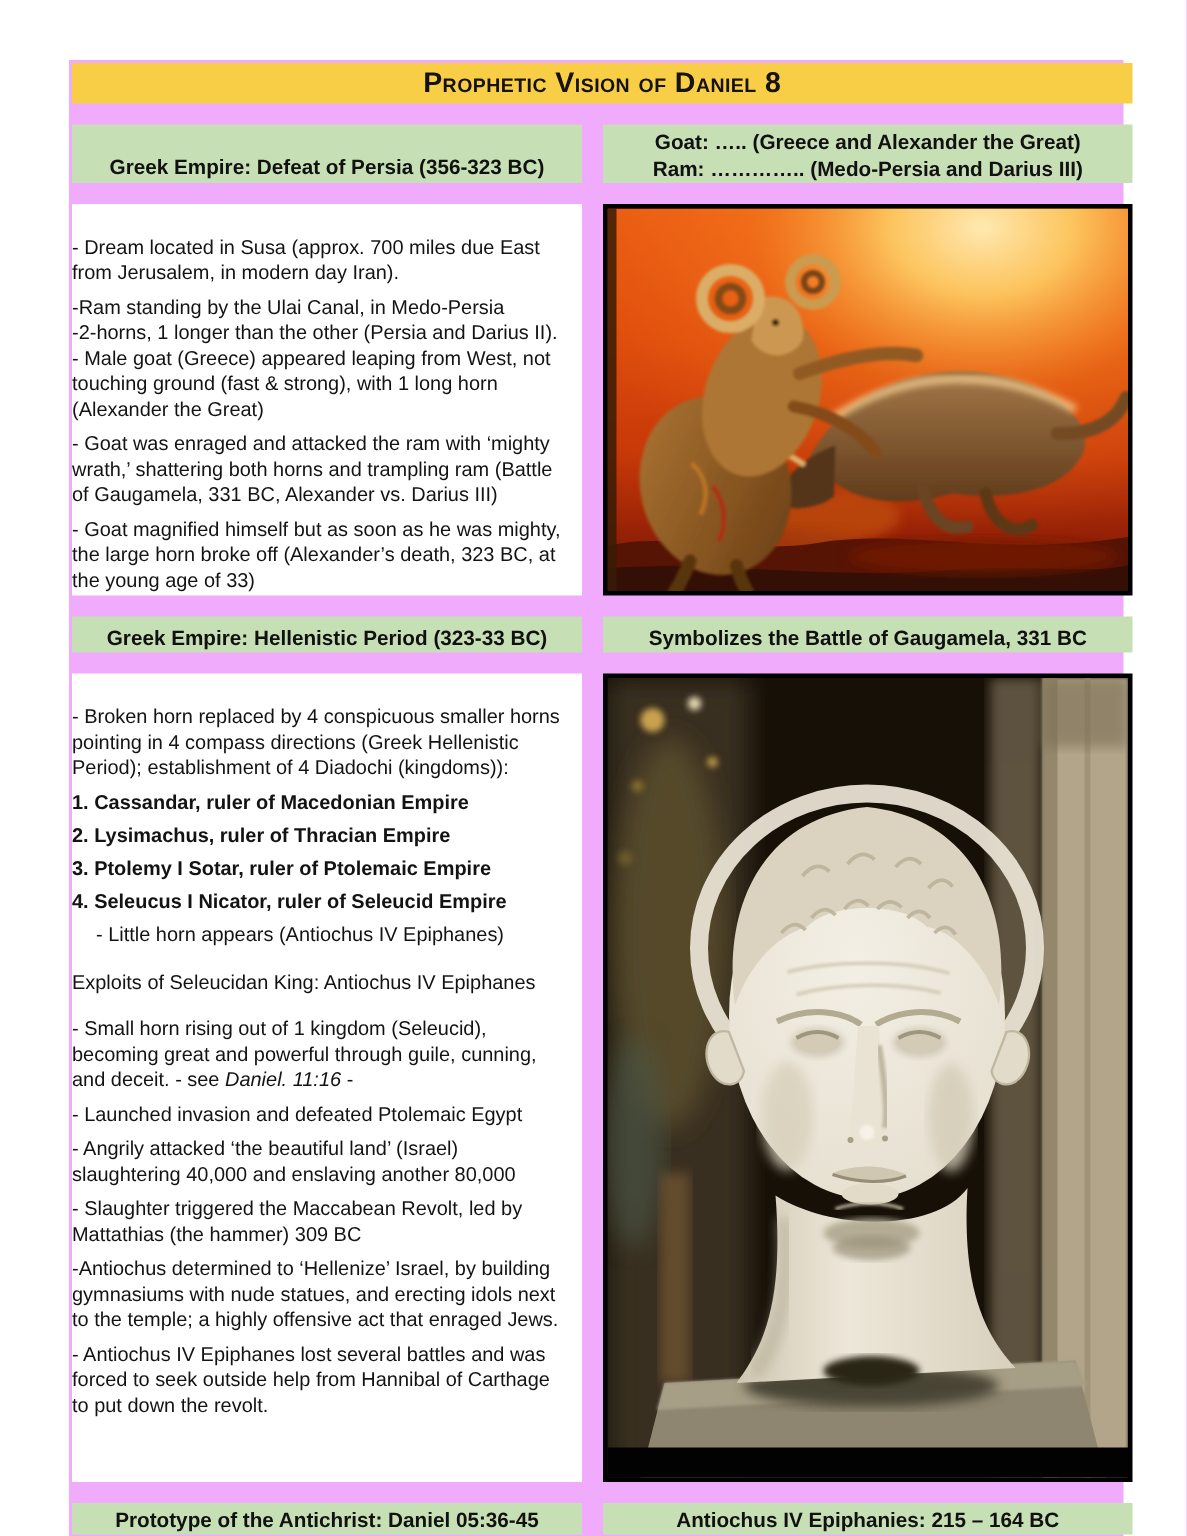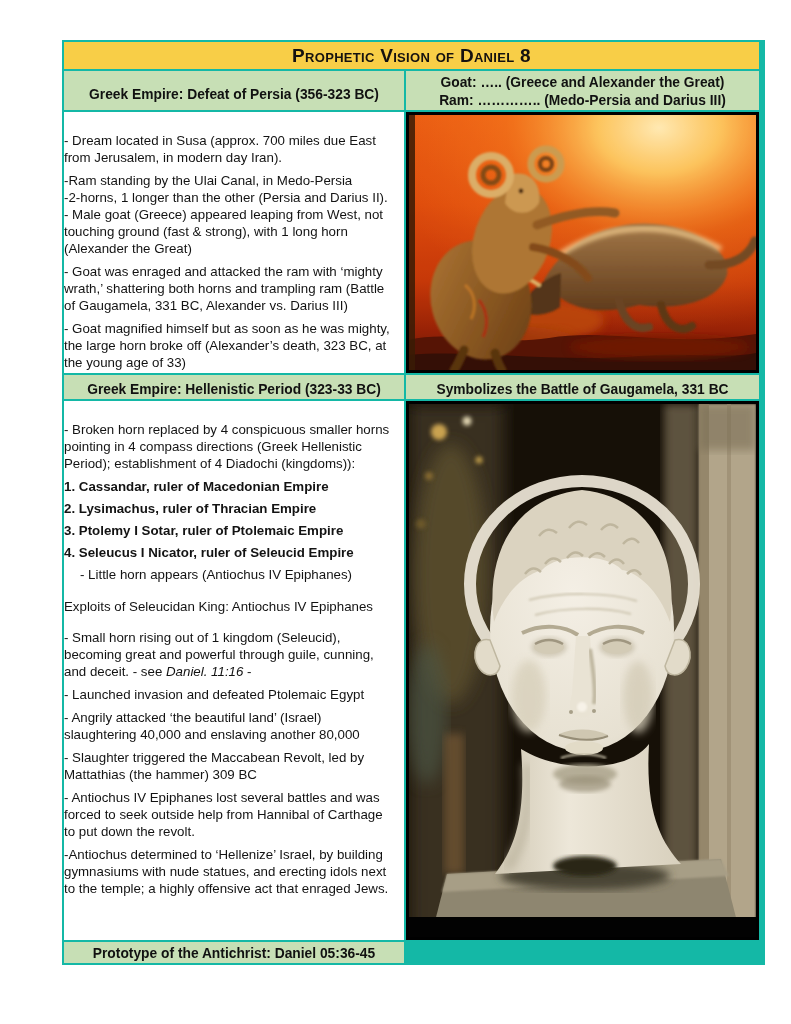--- a/index.html
+++ b/index.html
@@ -2,41 +2,41 @@
 <html><head>
 <meta charset="utf-8">
 <style>
   html,body{margin:0;padding:0;}
   body{
     width:791px;height:1024px;background:#ffffff;position:relative;
     font-family:"Liberation Sans",sans-serif;color:#131313;
     -webkit-font-smoothing:antialiased;
   }
   .doc-table{
-    position:absolute;left:62px;top:40px;width:699px;
+    position:absolute;left:46px;top:40px;width:699px;
     display:grid;
     grid-template-columns:340px 353px;
     grid-template-rows:27px 39px 261px 24px 539px 21px;
-    background:#14b8a6;gap:2px;padding:2px;box-sizing:border-box;
+    background:#f0abfc;gap:14px;padding:2px;box-sizing:border-box;
     width:703px;
   }
   .cell{background:#fff;overflow:hidden;}
   .banner{
     grid-column:1 / span 2;background:#F8CE47;
     display:flex;align-items:center;justify-content:center;
   }
   .banner-text{
     font-variant:small-caps;font-weight:bold;font-size:19px;letter-spacing:.3px;color:#151210;
   }
   .green{
     background:#C7DFB5;display:flex;flex-direction:column;
     align-items:center;justify-content:flex-end;text-align:center;
   }
   .green .hdr{font-weight:bold;font-size:13.8px;line-height:18px;color:#111;}
-  .green.top-align{justify-content:center;padding-top:9px;box-sizing:border-box;}
+  .green.top-align{justify-content:flex-start;padding-top:20px;box-sizing:border-box;}
   .textcell{
     padding:20px 8px 4px 0;box-sizing:border-box;font-size:13.3px;line-height:17px;
   }
   .textcell p{margin:0 0 6px 0;}
   .textcell p.tight{margin-bottom:0;}
   .textcell p.indent{padding-left:16px;}
   .textcell p.heading{font-weight:normal;margin-top:15px;margin-bottom:14px;}
   .textcell p.numbered{margin-bottom:5px;font-weight:bold;}
   .img-cell{background:#000;padding:3px;box-sizing:border-box;}
   .img-cell svg{display:block;}
@@ -151,22 +151,22 @@
     <p class="numbered">1. Cassandar, ruler of Macedonian Empire</p>
     <p class="numbered">2. Lysimachus, ruler of Thracian Empire</p>
     <p class="numbered">3. Ptolemy I Sotar, ruler of Ptolemaic Empire</p>
     <p class="numbered tight">4. Seleucus I Nicator, ruler of Seleucid Empire</p>
     <p class="indent">- Little horn appears (Antiochus IV Epiphanes)</p>
     <p class="heading">Exploits of Seleucidan King: Antiochus IV Epiphanes</p>
     <p><span> - Small horn rising out of 1 kingdom (Seleucid), becoming great and powerful through guile, cunning, and deceit.   - see </span><i>Daniel. 11:16</i><span> -</span></p>
     <p>- Launched invasion and defeated Ptolemaic Egypt</p>
     <p>- Angrily attacked ‘the beautiful land’ (Israel) slaughtering 40,000 and enslaving another 80,000</p>
     <p>- Slaughter triggered the Maccabean Revolt, led by Mattathias (the hammer) 309 BC</p>
+    <p>-Antiochus determined to ‘Hellenize’ Israel, by building gymnasiums with nude statues, and erecting idols next to the temple; a highly offensive act that enraged Jews.</p>
     <p>- Antiochus IV Epiphanes lost several battles and was forced to seek outside help from Hannibal of Carthage to put down the revolt.</p>
-    <p>-Antiochus determined to ‘Hellenize’ Israel, by building gymnasiums with nude statues, and erecting idols next to the temple; a highly offensive act that enraged Jews.</p>
 
   </div>
   <div class="cell img-cell">
     <svg width="347" height="533" viewBox="0 0 347 533">
       <defs>
         <radialGradient id="marble" cx="0.45" cy="0.35" r="0.9">
           <stop offset="0" stop-color="#F4EFE5"></stop>
             <stop offset="0.7" stop-color="#E7E1D2"></stop>
           <stop offset="1" stop-color="#D5CDBA"></stop>
         </radialGradient>
@@ -267,14 +267,17 @@
       <ellipse cx="176" cy="370" rx="32" ry="10" fill="#AFA790" opacity="0.9" filter="url(#bb2)"></ellipse>
       <ellipse cx="176" cy="380" rx="26" ry="8" fill="#9A9179" opacity="0.7" filter="url(#bb2)"></ellipse>
 
       <rect x="0" y="513" width="347" height="20" fill="#020202"></rect>
     </svg>
   </div>
 
   <div class="cell green">
     <span class="hdr">Prototype of the Antichrist: Daniel 05:36-45</span>
   </div>
+  <div class="cell green">
+    <span class="hdr">Antiochus IV Epiphanies: 215 – 164 BC</span>
+  </div>
 
 </div>
 
 </body></html>

